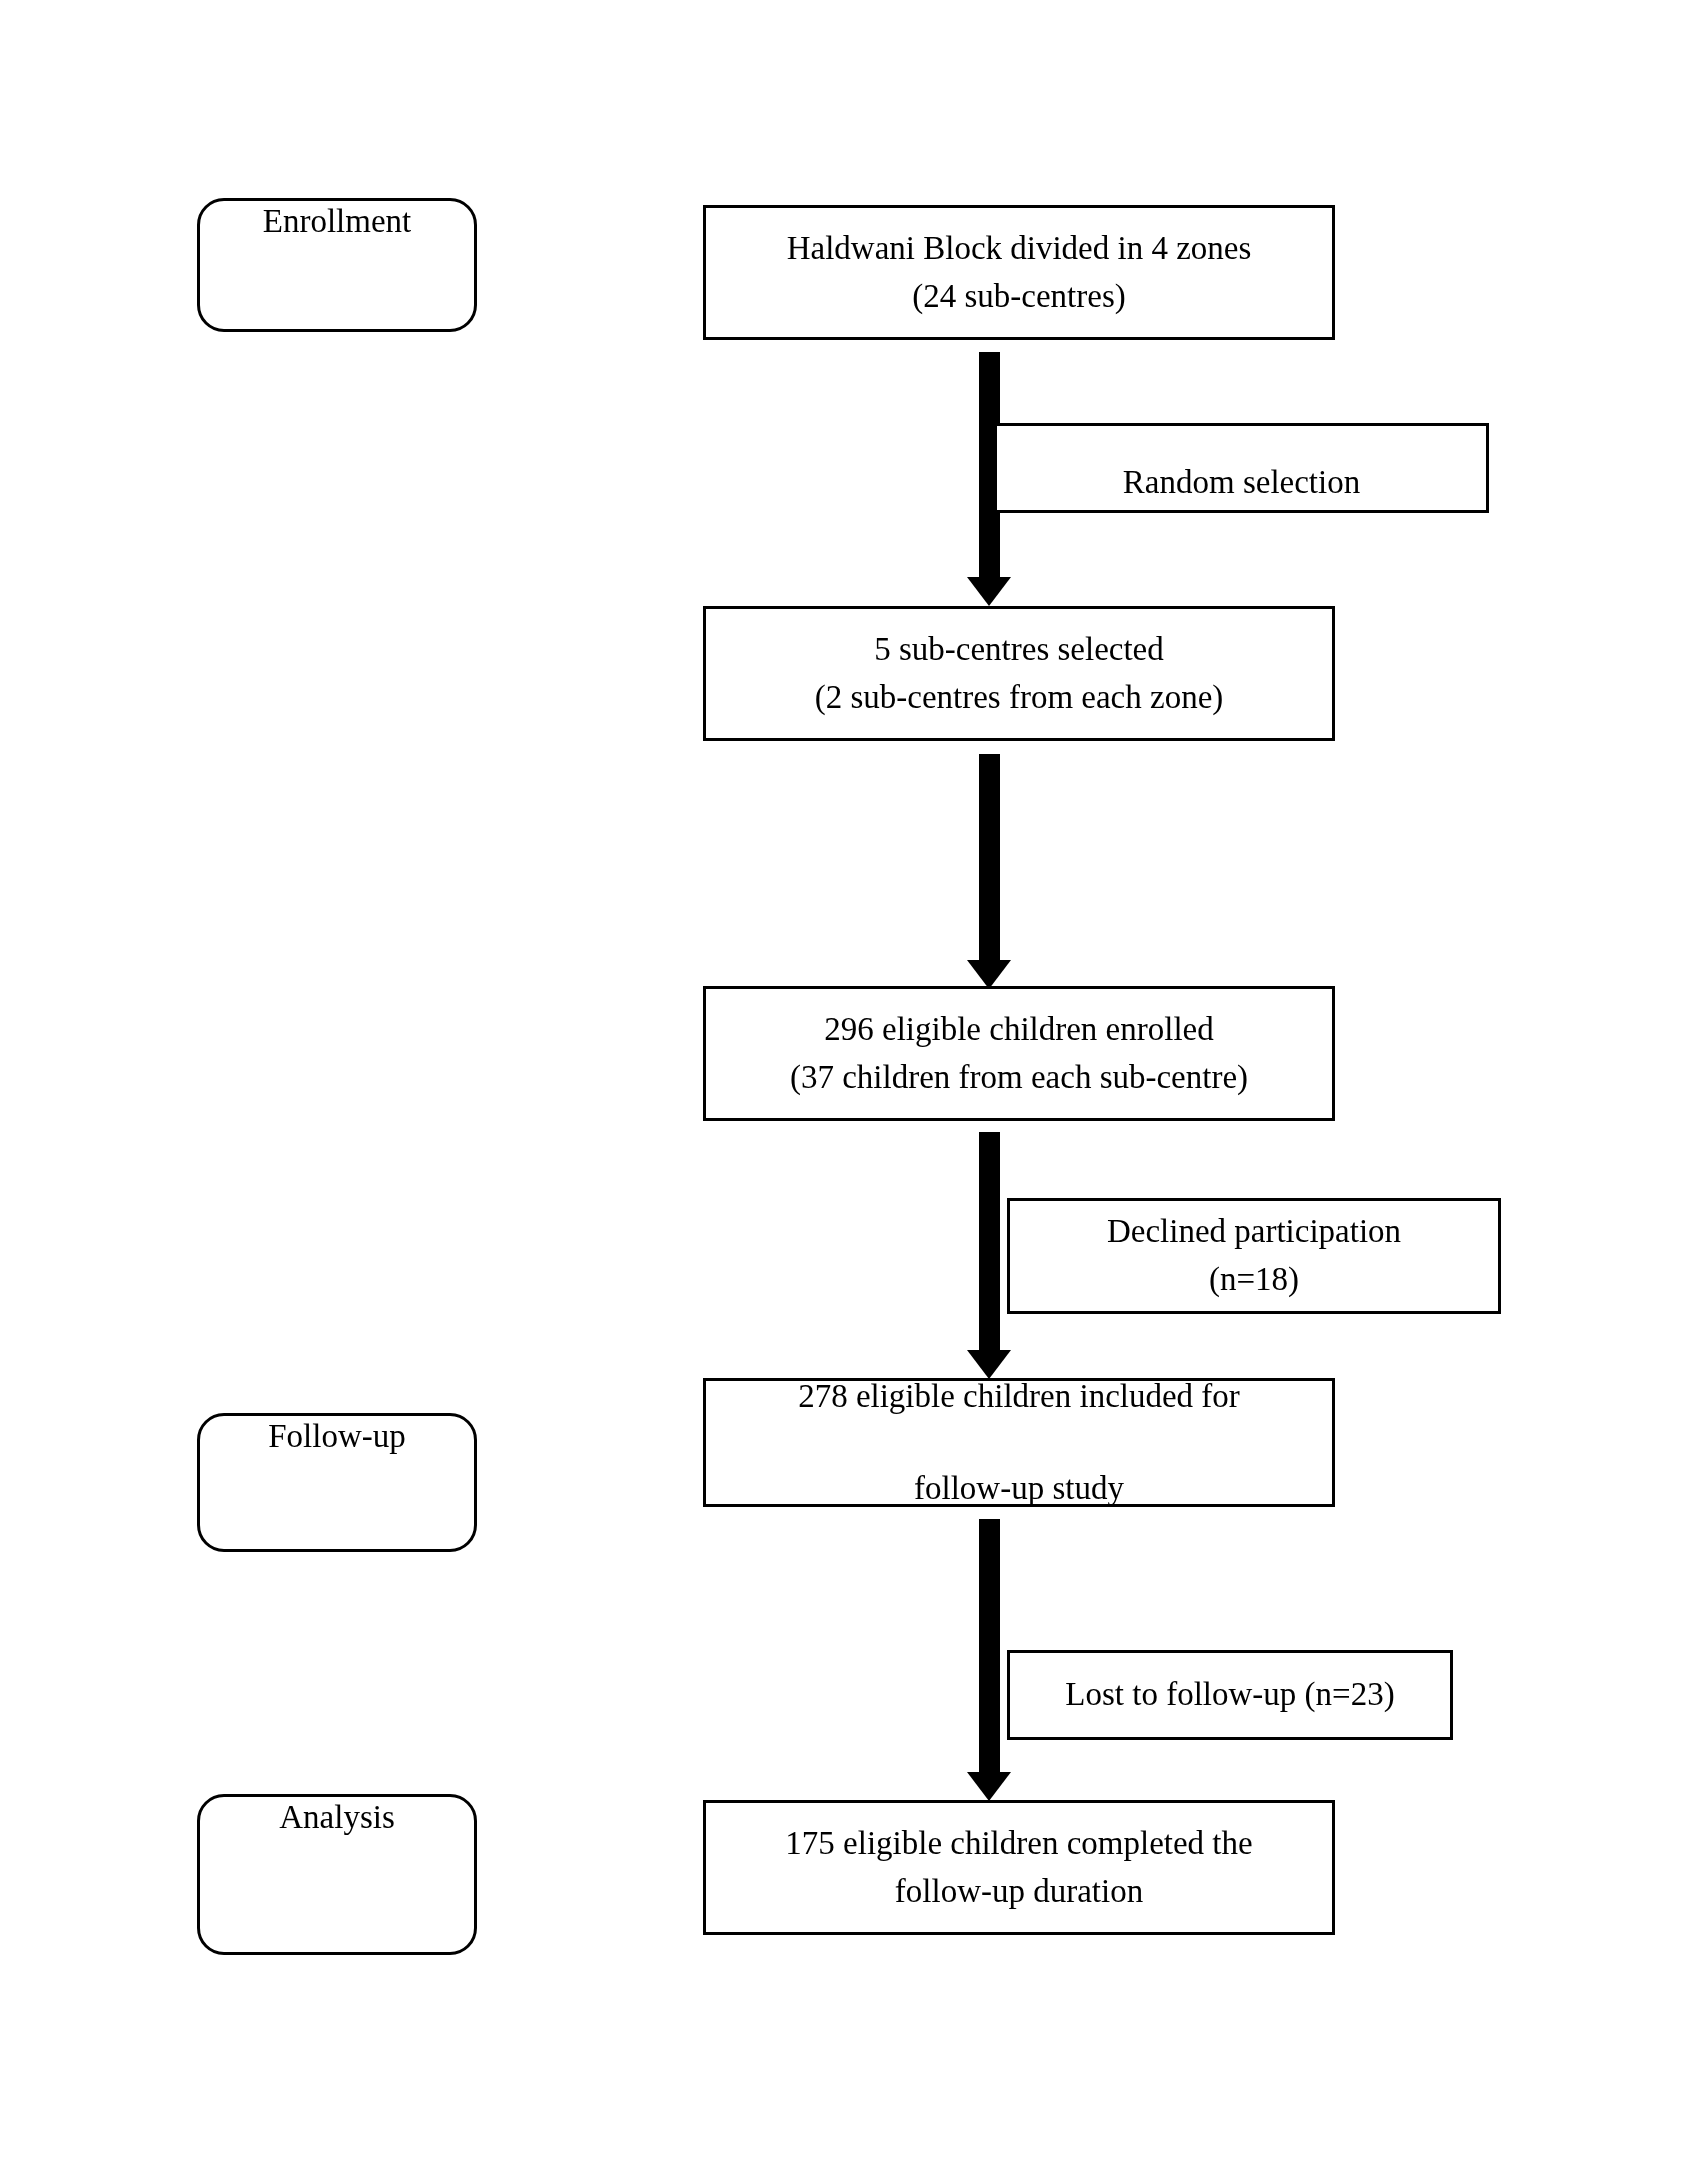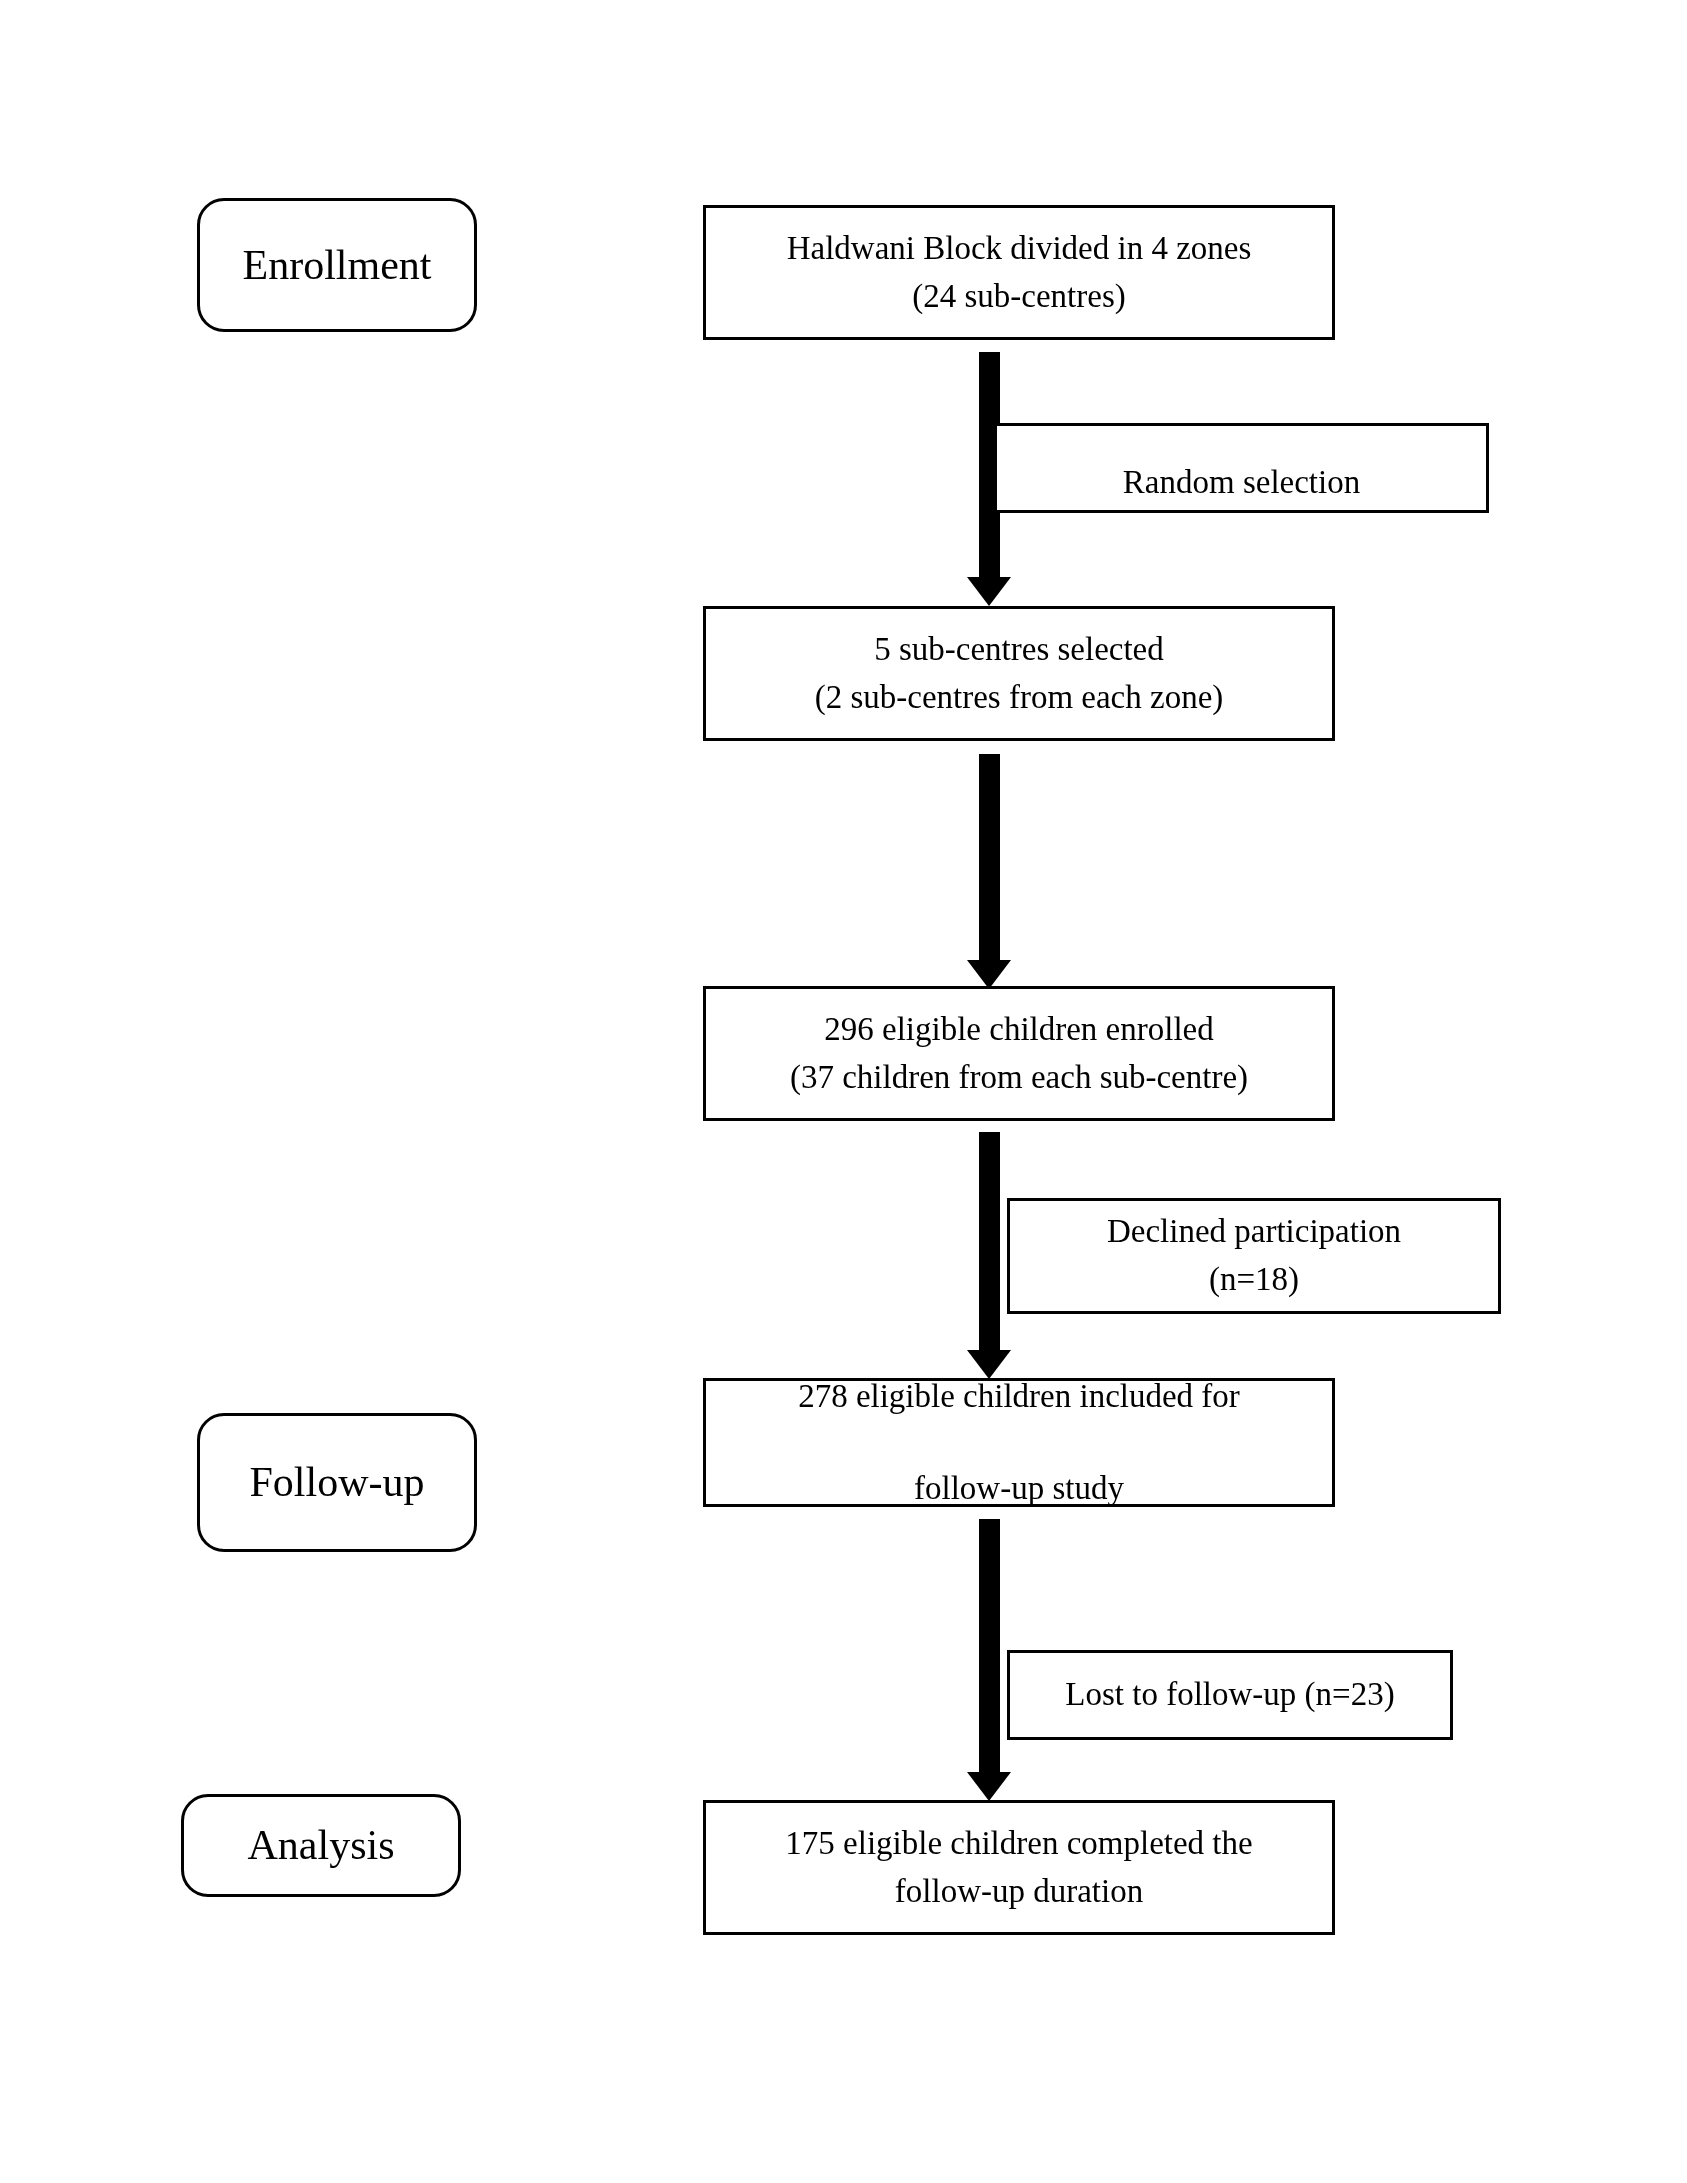--- a/index.html
+++ b/index.html
@@ -20,24 +20,24 @@
   }
 
   
   .stage-label {
     position: absolute;
     box-sizing: border-box;
     border: 3.9px solid #000000;
     border-radius: 27px;
     background: #ffffff;
     display: flex;
-    align-items: center;
+    align-items: flex-start;
     justify-content: center;
     text-align: center;
-    font-size: 42px;
+    font-size: 33px;
     line-height: 1.25;
   }
 
   
   .flow-box {
     position: absolute;
     box-sizing: border-box;
     border: 3.4px solid #000000;
     background: #ffffff;
     display: flex;
@@ -157,21 +157,21 @@
 
   <div class="arrow" style="left:967px; top:1519px; width:45px; height:282px;">
     <div class="shaft" style="height:253px;"></div>
     <div class="head" style="top:253px;"></div>
   </div>
 
   <div class="side-box" style="left:1007px; top:1604px; width:446px; height:90px;margin-top:46px;">
     <span class="line">Lost to follow-up (n=23)</span>
   </div>
 
-  <div class="stage-label" style="left:181px; top:1794px; width:280px; height:103px;">
+  <div class="stage-label" style="left:197px; top:1794px; width:280px; height:161px;">
     <span>Analysis</span>
   </div>
 
   <div class="flow-box" style="left:673px; top:1800px; width:632px; height:135px;">
     <span class="line">175 eligible children completed the</span>
     <span class="line">follow-up duration</span>
   </div>
 
 </div>
 

